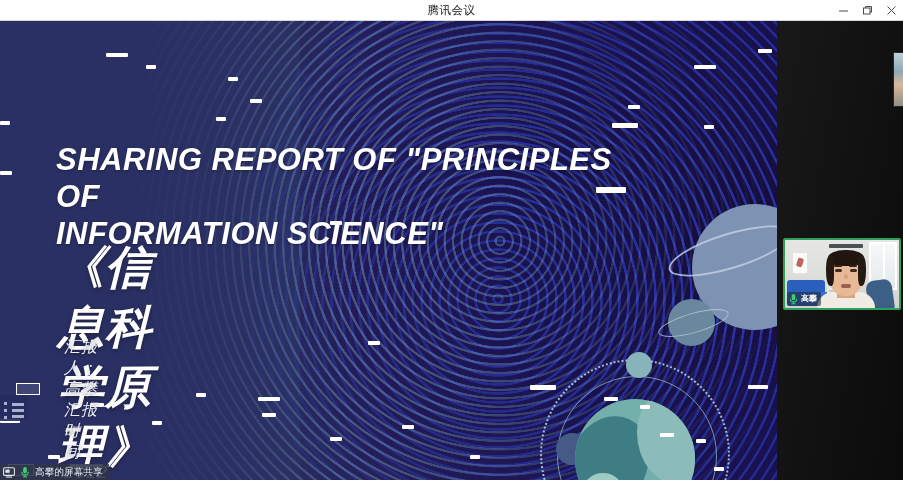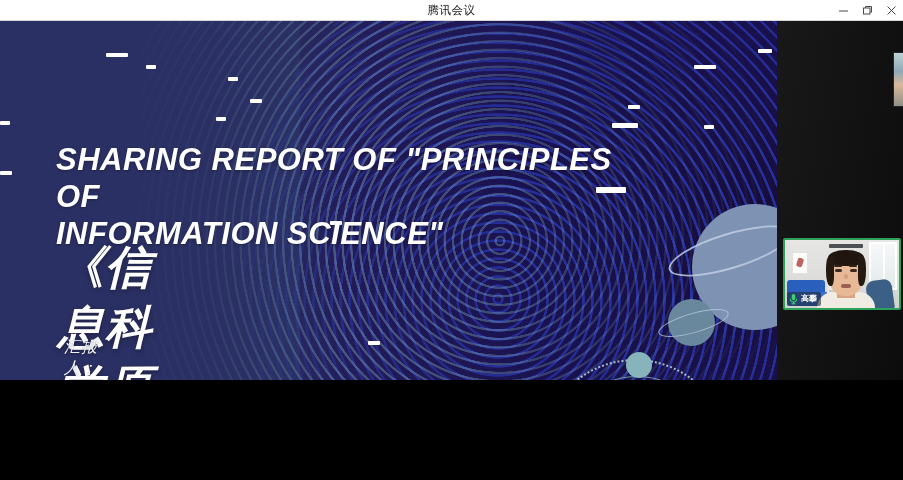--- a/index.html
+++ b/index.html
@@ -6,21 +6,21 @@
   html, body {
     width: 903px; height: 480px;
     overflow: hidden;
     background: #000;
     font-family: "Liberation Sans", sans-serif;
   }
 
   #app {
     position: relative;
     width: 903px;
-    height: 380px;
+    height: 480px;
     background: #1c1c1c;
     overflow: hidden;
     padding-left: 22px;
   }
 
   
   .titlebar {
     position: absolute;
     top: 0; left: 0;
     width: 903px; height: 21px;

